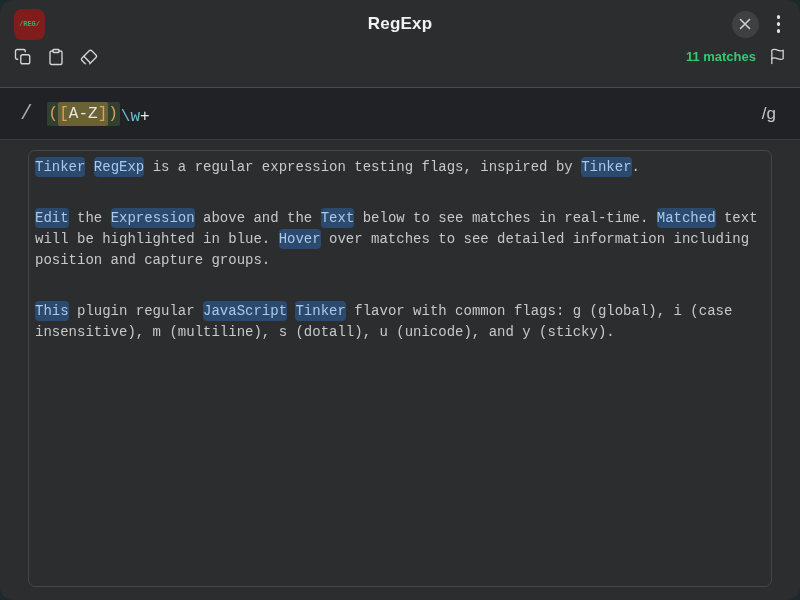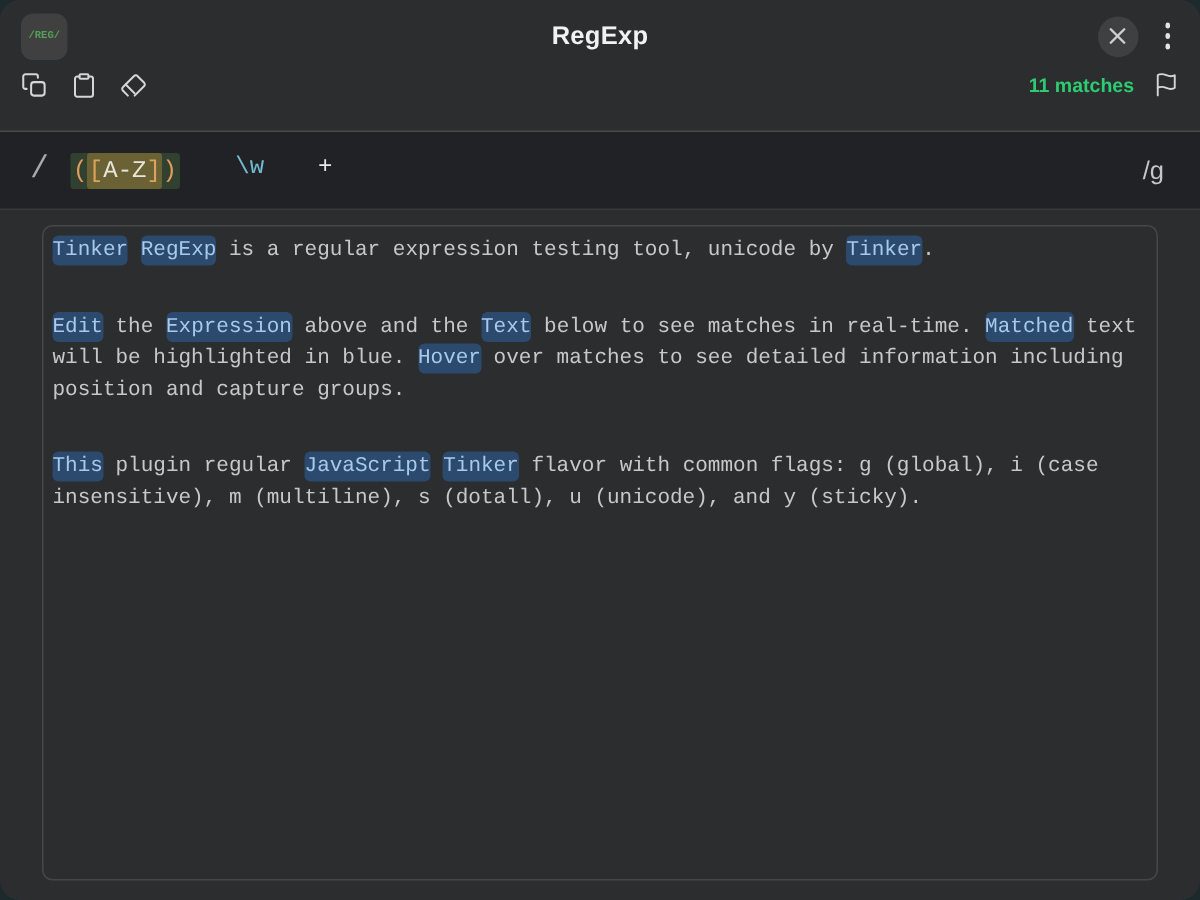--- a/index.html
+++ b/index.html
@@ -4,21 +4,21 @@
 <style>
   html,body{margin:0;padding:0;width:800px;height:600px;overflow:hidden;background:#1d2a2d;}
   *{box-sizing:border-box;}
   .window{
     position:absolute;inset:0;background:#2c2d2f;border-radius:13px;overflow:hidden;
     font-family:"Liberation Sans",sans-serif;
   }
   
   .header{position:relative;height:48px;display:flex;align-items:center;padding:0 14px;}
   .logo{
-    width:31px;height:31px;background:#404040;border-radius:8px;
+    width:31px;height:31px;background:#7f1d1d;border-radius:8px;
     display:flex;align-items:center;justify-content:center;
   }
   .logo span{
     font-family:"Liberation Mono",monospace;font-size:7px;font-weight:bold;color:#53a158;
   }
   .title{
     position:absolute;left:50%;top:50%;transform:translate(-50%,-50%);
     color:#f2f2f2;font-size:17px;font-weight:600;letter-spacing:.2px;
   }
   .header-right{margin-left:auto;display:flex;align-items:center;gap:12px;}
@@ -36,21 +36,21 @@
   .tool-icon{display:flex;align-items:center;justify-content:center;cursor:pointer;color:#d6d6d6;}
   .toolbar-right{margin-left:auto;display:flex;align-items:center;gap:13px;}
   .matches{color:#2ecc71;font-size:13px;font-weight:600;}
   
   .regex-row{
     height:52px;background:#212225;border-bottom:1px solid #3a3b3d;
     display:flex;align-items:center;padding:0 24px 0 20px;
     font-family:"Liberation Mono",monospace;font-size:16px;
   }
   .slash{color:#a8a8a8;font-size:21px;margin-right:14px;}
-  .tokens{display:flex;align-items:flex-start;gap:36px;}
+  .tokens{display:flex;align-items:flex-end;}
   .grp{background:#31402f;border-radius:2px;padding:3px 2px;}
   .paren{color:#e39c5f;}
   .cls{background:#6a6135;border-radius:2px;padding:3px 1px;}
   .brk{color:#dba35c;}
   .clsc{color:#e9e5da;}
   .esc{color:#72bcd4;margin-left:1px;}
   .quant{color:#e8e8e8;}
   .flags{
     margin-left:auto;font-family:"Liberation Sans",sans-serif;
     color:#c6c6c6;font-size:17px;
@@ -125,18 +125,18 @@
     <span class="slash">/</span>
     <span class="tokens">
         <span class="grp"><span class="paren">(</span><span class="cls"><span class="brk">[</span><span class="clsc">A-Z</span><span class="brk">]</span></span><span class="paren">)</span></span>
         <span class="esc">\w</span>
         <span class="quant">+</span>
       </span>
     <span class="flags">/g</span>
   </div>
 
   <div class="text-box">
-      <div class="para"><span class="hl">Tinker</span><span> </span><span class="hl">RegExp</span><span> is a regular expression testing tool, unicode by </span><span class="hl">Tinker</span><span>.</span></div>
+      <div class="para"><span class="hl">Tinker</span><span> </span><span class="hl">RegExp</span><span> is a regular expression testing flags, inspired by </span><span class="hl">Tinker</span><span>.</span></div>
       <div class="para"><span class="hl">Edit</span><span> the </span><span class="hl">Expression</span><span> above and the </span><span class="hl">Text</span><span> below to see matches in real-time. </span><span class="hl">Matched</span><span> text will be highlighted in blue. </span><span class="hl">Hover</span><span> over matches to see detailed information including position and capture groups.</span></div>
       <div class="para"><span class="hl">This</span><span> plugin regular </span><span class="hl">JavaScript</span><span> </span><span class="hl">Tinker</span><span> flavor with common flags: g (global), i (case insensitive), m (multiline), s (dotall), u (unicode), and y (sticky).</span></div>
     </div>
 
 </div>
 
 </body></html>

